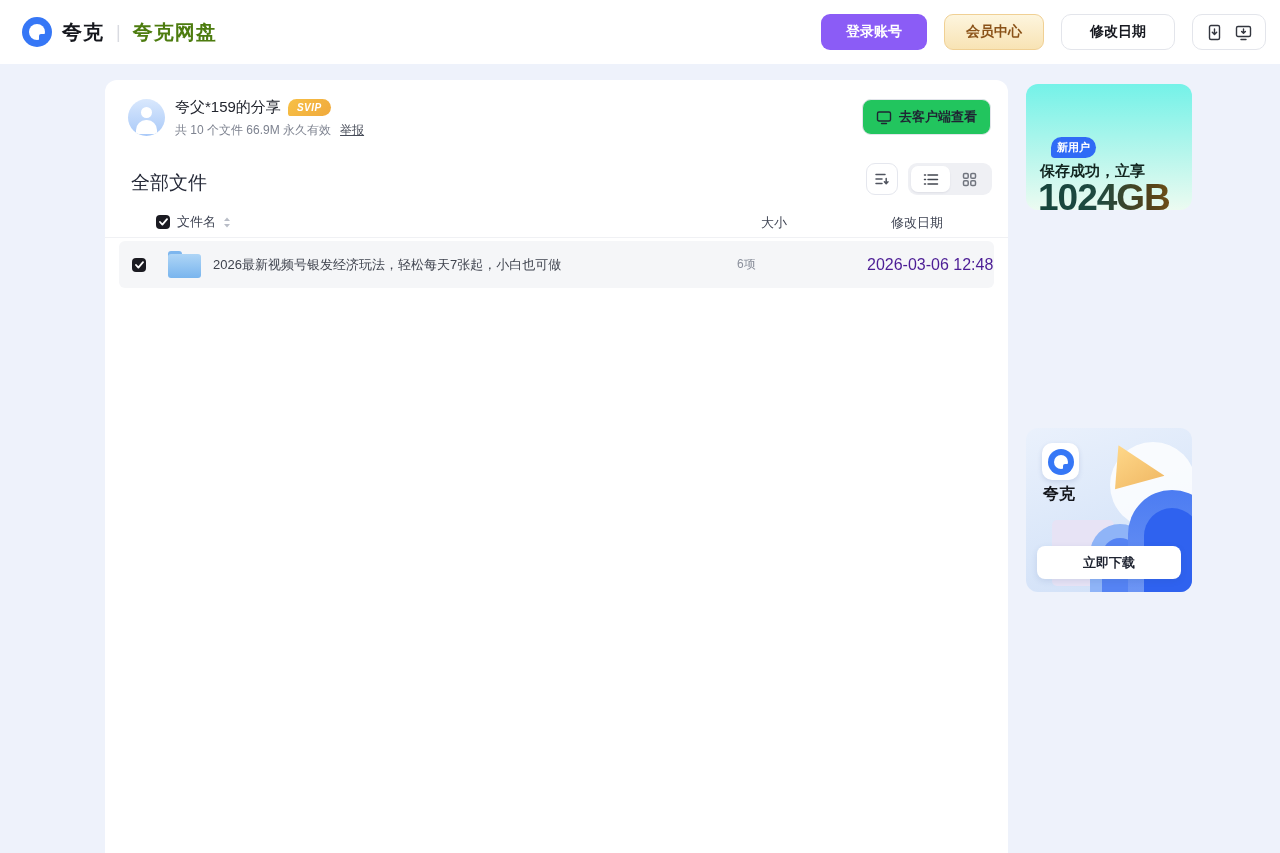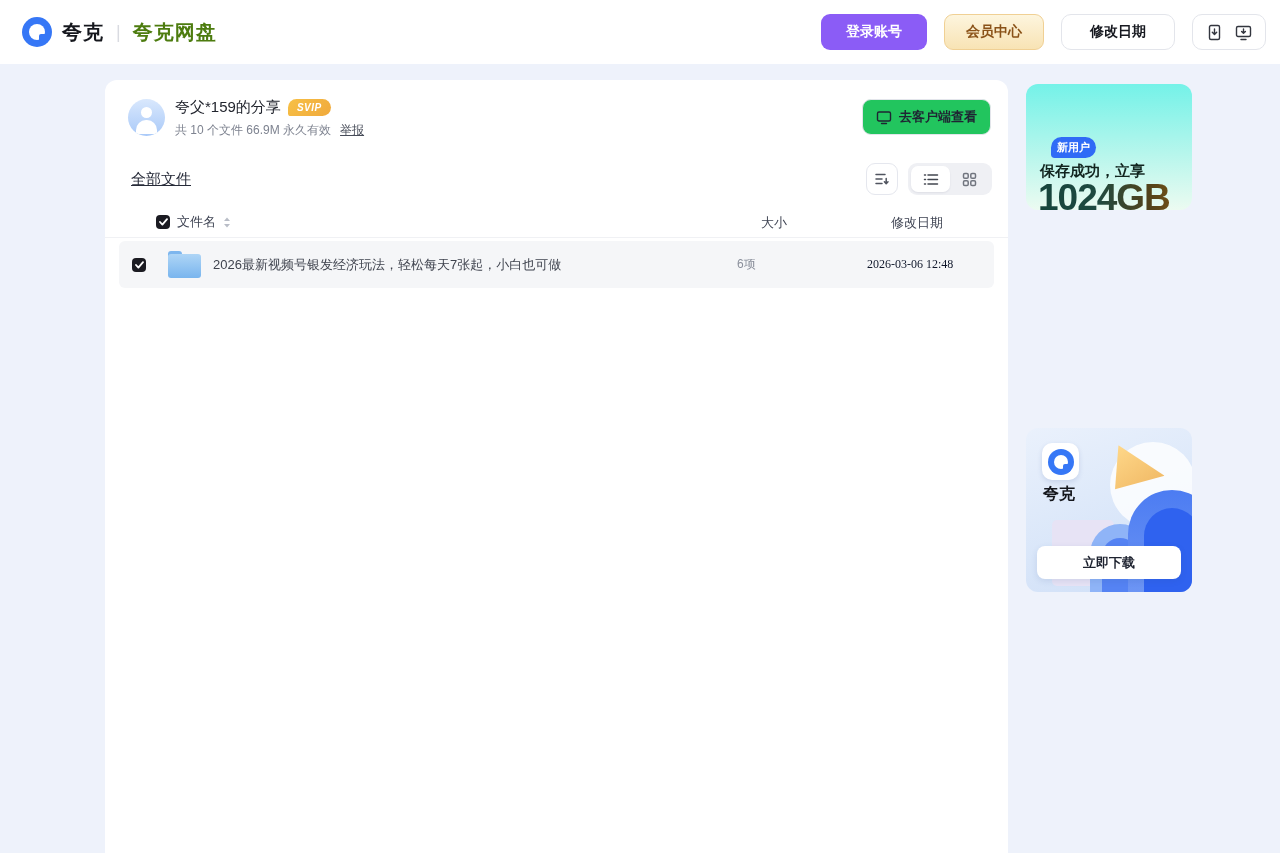--- a/index.html
+++ b/index.html
@@ -72,21 +72,21 @@
     border:none; outline:none; flex:1; font-size:13px; color:#333; min-width:0;
     font-family:inherit; background:transparent;
   }
   .search-box input::placeholder { color:#b9bfca; }
   .btn-goclient {
     position:absolute; left:757px; top:19px; width:129px; height:36px;
     border:1px solid #e3e5eb; border-radius:9px; background:#22c55e;
     display:flex; align-items:center; justify-content:center; gap:7px;
     font-size:13px; font-weight:700; color:#1f2533; cursor:pointer;
   }
-  .section-title { position:absolute; left:26px; top:90px; font-size:15px; font-weight:500; color:#262a38;text-decoration:underline; }
+  .section-title { position:absolute; left:26px; top:90px; font-size:19px; font-weight:500; color:#262a38; }
   .sort-btn {
     position:absolute; left:761px; top:83px; width:32px; height:32px;
     border:1px solid #e5e7ee; border-radius:9px; background:#fff;
     display:flex; align-items:center; justify-content:center; cursor:pointer;
   }
   .seg-control {
     position:absolute; left:803px; top:83px; width:84px; height:32px;
     background:#eff0f4; border-radius:9px; display:flex; padding:3px;
   }
   .seg {
@@ -109,21 +109,21 @@
   .file-row {
     position:absolute; left:14px; top:161px; width:875px; height:47px;
     background:#f5f6f8; border-radius:6px; display:flex; align-items:center;
     padding-left:13px; cursor:pointer;
   }
   .folder-icon { position:relative; width:33px; height:27px; margin-left:22px; flex:none; }
   .folder-icon .tab { position:absolute; left:0; top:0; width:14px; height:8px; border-radius:3px 3px 0 0; background:#7db6ee; }
   .folder-icon .folder-body { position:absolute; left:0; top:3px; width:33px; height:24px; border-radius:3px; background:linear-gradient(180deg,#aed5f6 0%,#79b5ee 100%); }
   .file-name { margin-left:12px; font-size:13px; color:#3f434e; white-space:nowrap; overflow:hidden; }
   .file-size { position:absolute; left:618px; font-size:12px; color:#8a8f9b; }
-  .file-date { position:absolute; left:748px; font-size:12px; color:#0f172a;font-family:Liberation Serif, serif; }
+  .file-date { position:absolute; left:748px; font-size:16px; color:#4c1d95; }
 
   
   .promo-card {
     position:absolute; left:1026px; top:84px; width:166px; height:126px;
     border-radius:12px; overflow:hidden;
     background:linear-gradient(180deg,#74f2e8 0%,#b6f6ec 55%,#ecfbf1 100%);
   }
   .promo-badge {
     position:absolute; left:25px; top:53px;
     background:#2f6bf6; color:#fff; font-size:11px; font-weight:700;

